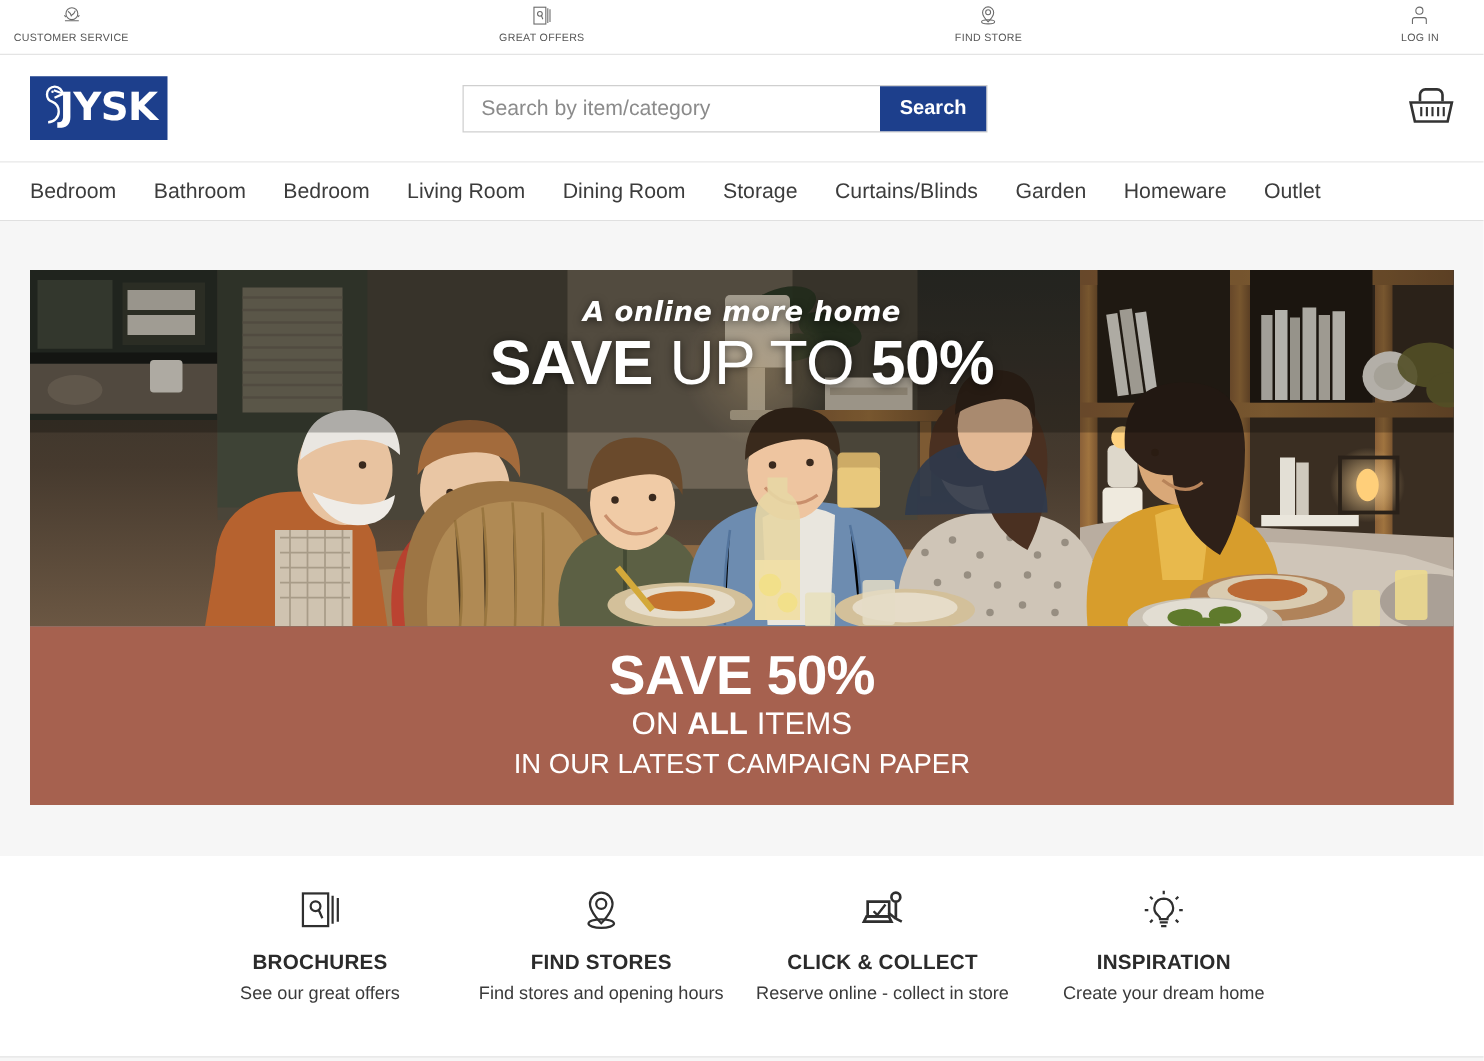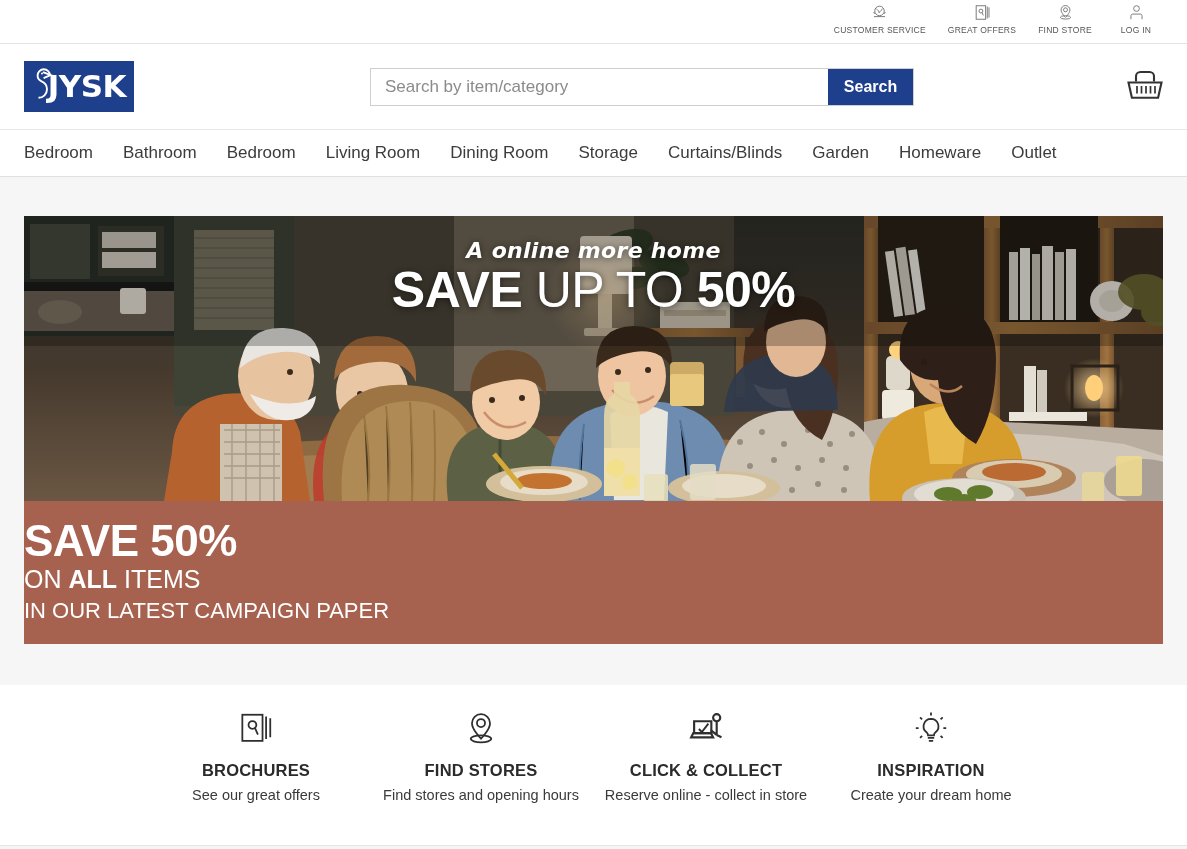--- a/index.html
+++ b/index.html
@@ -9,24 +9,23 @@
     background: #ffffff;
     overflow: hidden;
   }
 
   
   .topbar {
     height: 44px;
     background: #ffffff;
     border-bottom: 1px solid #e4e4e4;
     display: flex;
-    justify-content: flex-end;
+    justify-content: space-between;
     align-items: flex-start;
     padding-right: 18px;
-    padding-left: 44px;
   }
   .util {
     display: flex;
     flex-direction: column;
     align-items: center;
     justify-content: flex-start;
     padding: 3px 11px 0 11px;
     cursor: pointer;
     min-width: 66px;
   }
@@ -70,21 +69,21 @@
     letter-spacing: -0.5px;
     padding-right: 8px;
     line-height: 1;
     z-index: 2;
   }
   .logo-bird { position: absolute; left: 6px; top: 4px; z-index: 1; }
 
   .searchwrap {
     position: absolute;
     left: 370px;
-    width: 544px;
+    width: 420px;
     height: 38px;
     display: flex;
     border: 1px solid #cfcfcf;
     background: #ffffff;
   }
   .searchinput {
     flex: 1;
     border: none;
     outline: none;
     padding: 0 14px;
@@ -172,21 +171,21 @@
   }
   .hero-headline .b { font-weight: bold; }
   .hero-headline .l { font-weight: normal; }
 
   
   .promo {
     background: #a6614f;
     height: 143px;
     display: flex;
     flex-direction: column;
-    align-items: flex-start;
+    align-items: center;
     justify-content: center;
     color: #ffffff;
     cursor: pointer;
   }
   .promo-l1 {
     font-size: 44px;
     font-weight: bold;
     line-height: 1.0;
     letter-spacing: -0.5px;
     font-family: "Liberation Sans", sans-serif;

